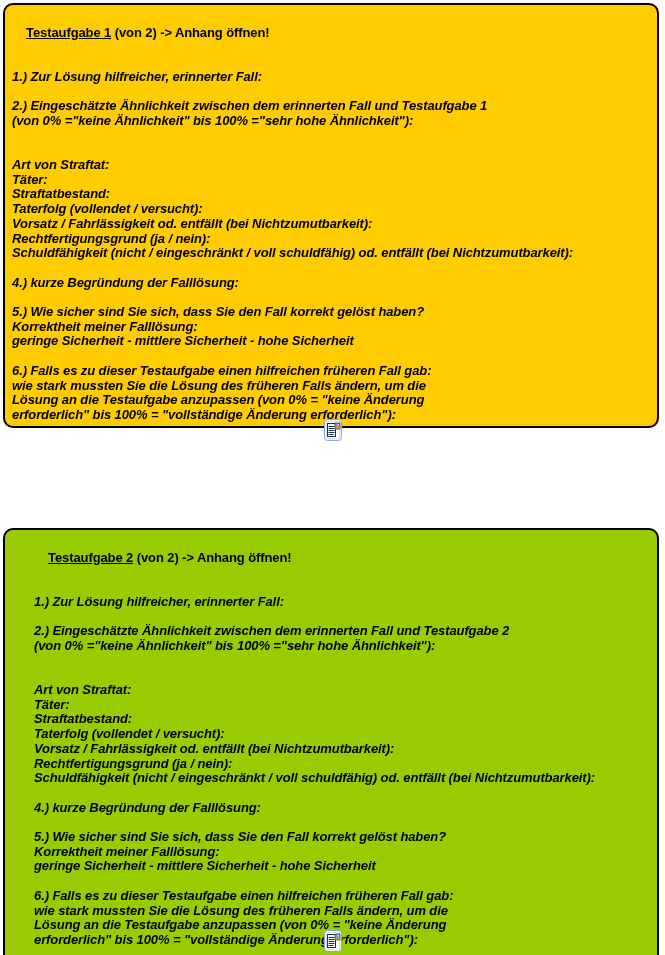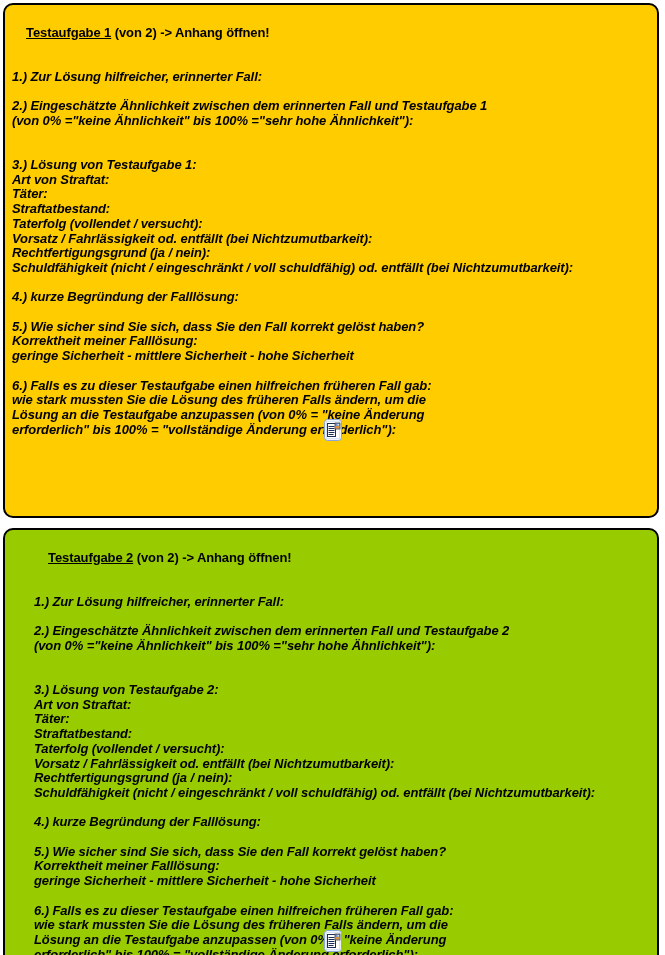--- a/index.html
+++ b/index.html
@@ -21,21 +21,21 @@
     box-sizing: border-box;
     border: 2px solid #000000;
     border-radius: 10px;
     padding: 6px 6px 0 7px;
     color: #000000;
     font-weight: bold;
     font-size: 13px;
     line-height: 14.7px;
     letter-spacing: -0.1px;
   }
-  #panel-1 { top: 3px;   height: 515px; }
+  #panel-1 { top: 3px;   height: 425px; }
   #panel-2 { top: 528px; height: 476px; padding-left: 29px; }
   .title-line { white-space: pre; }
   .title-link { text-decoration: underline; }
   .text-line { white-space: pre; font-style: italic; }
   .text-line:empty::before { content: "\00a0"; }
   .attachment-icon {
     position: absolute;
     left: 324px;
     width: 18px;
     height: 22px;
@@ -54,21 +54,20 @@
     <span class="title-link">Testaufgabe 1</span><span> (von 2) -&gt; Anhang öffnen!</span>
   </div>
   <div>
       <div class="text-line"></div>
       <div class="text-line">1.) Zur Lösung hilfreicher, erinnerter Fall:</div>
       <div class="text-line"></div>
       <div class="text-line">2.) Eingeschätzte Ähnlichkeit zwischen dem erinnerten Fall und Testaufgabe 1</div>
       <div class="text-line">(von 0% ="keine Ähnlichkeit" bis 100% ="sehr hohe Ähnlichkeit"):</div>
       <div class="text-line"></div>
       <div class="text-line"></div>
-      <div class="text-line">3.) Lösung von Testaufgabe 1:</div>
       <div class="text-line">Art von Straftat:</div>
       <div class="text-line">Täter:</div>
       <div class="text-line">Straftatbestand:</div>
       <div class="text-line">Taterfolg (vollendet / versucht):</div>
       <div class="text-line">Vorsatz / Fahrlässigkeit od. entfällt (bei Nichtzumutbarkeit):</div>
       <div class="text-line">Rechtfertigungsgrund (ja / nein):</div>
       <div class="text-line">Schuldfähigkeit (nicht / eingeschränkt / voll schuldfähig) od. entfällt (bei Nichtzumutbarkeit):</div>
       <div class="text-line"></div>
       <div class="text-line">4.) kurze Begründung der Falllösung:</div>
       <div class="text-line"></div>
@@ -106,21 +105,20 @@
     <span class="title-link">Testaufgabe 2</span><span> (von 2) -&gt; Anhang öffnen!</span>
   </div>
   <div>
       <div class="text-line"></div>
       <div class="text-line">1.) Zur Lösung hilfreicher, erinnerter Fall:</div>
       <div class="text-line"></div>
       <div class="text-line">2.) Eingeschätzte Ähnlichkeit zwischen dem erinnerten Fall und Testaufgabe 2</div>
       <div class="text-line">(von 0% ="keine Ähnlichkeit" bis 100% ="sehr hohe Ähnlichkeit"):</div>
       <div class="text-line"></div>
       <div class="text-line"></div>
-      <div class="text-line">3.) Lösung von Testaufgabe 2:</div>
       <div class="text-line">Art von Straftat:</div>
       <div class="text-line">Täter:</div>
       <div class="text-line">Straftatbestand:</div>
       <div class="text-line">Taterfolg (vollendet / versucht):</div>
       <div class="text-line">Vorsatz / Fahrlässigkeit od. entfällt (bei Nichtzumutbarkeit):</div>
       <div class="text-line">Rechtfertigungsgrund (ja / nein):</div>
       <div class="text-line">Schuldfähigkeit (nicht / eingeschränkt / voll schuldfähig) od. entfällt (bei Nichtzumutbarkeit):</div>
       <div class="text-line"></div>
       <div class="text-line">4.) kurze Begründung der Falllösung:</div>
       <div class="text-line"></div>

